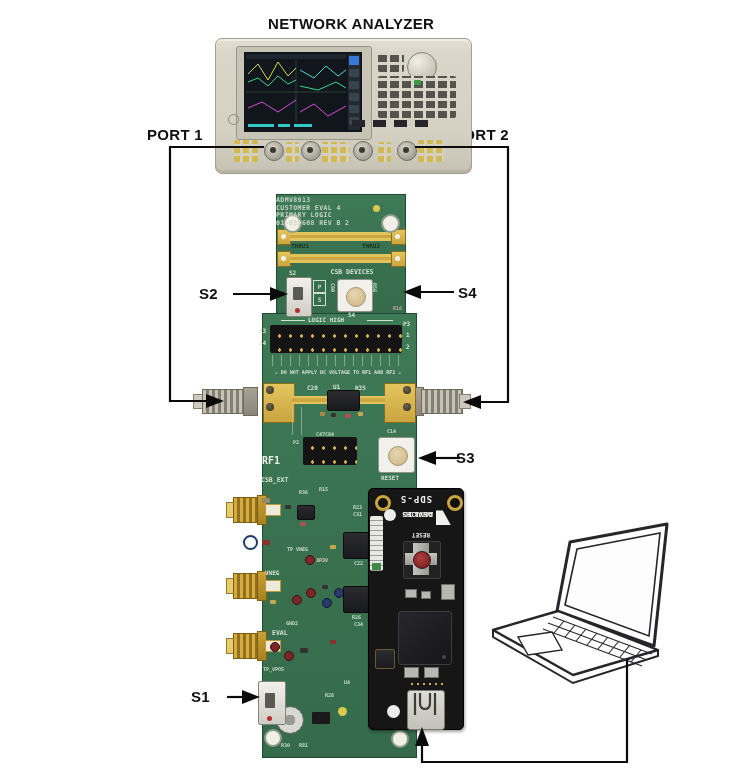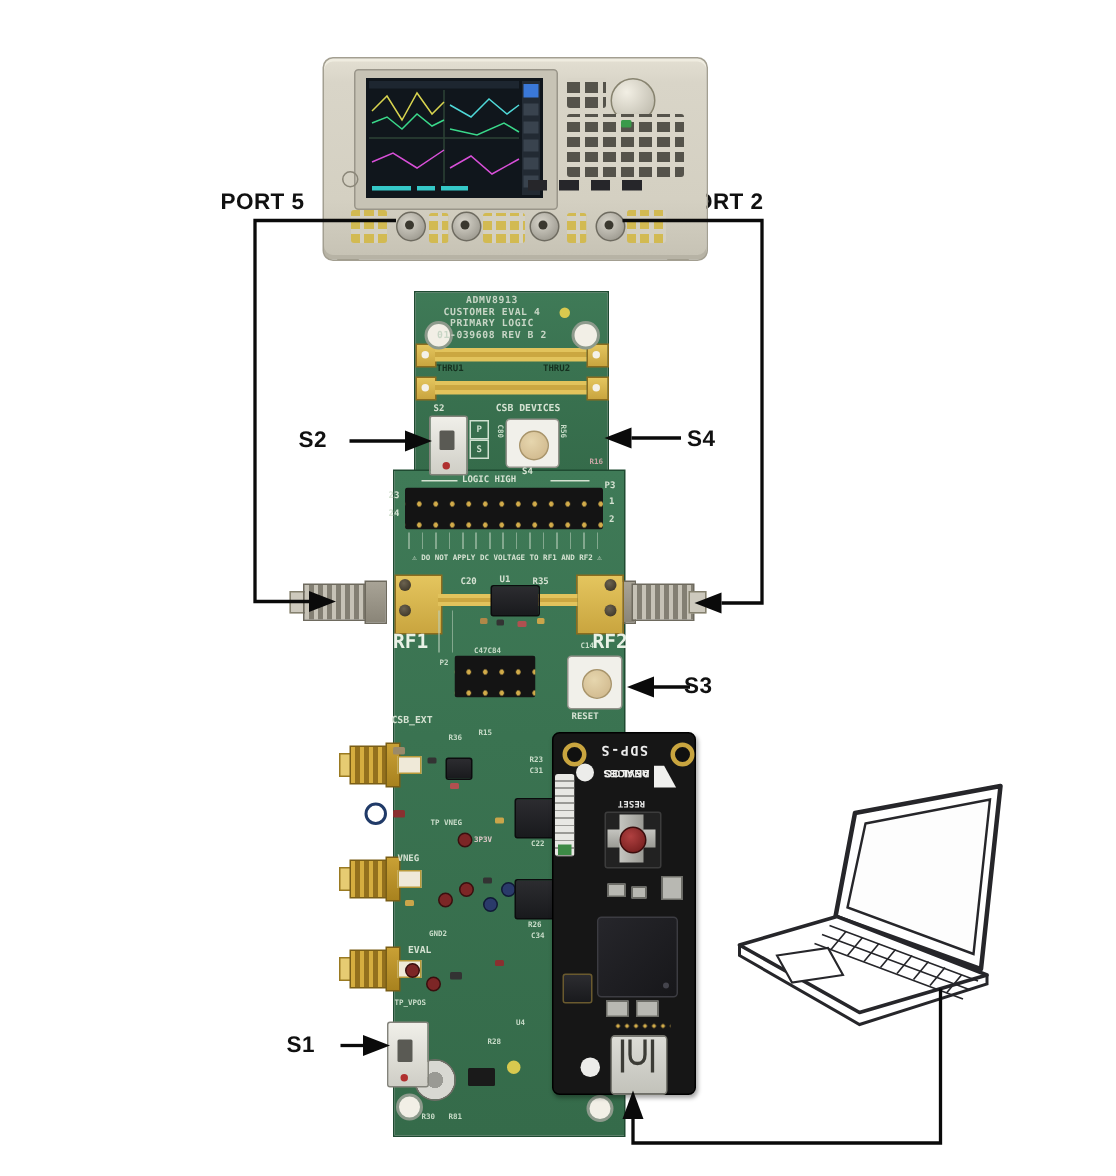--- a/index.html
+++ b/index.html
@@ -38,21 +38,21 @@
     background-image:repeating-linear-gradient(0deg,transparent 0 6px,#d4d0c2 6px 9px),
                      repeating-linear-gradient(90deg,transparent 0 6px,#d4d0c2 6px 9px);}
   .na-foot{position:absolute;width:16px;height:8px;background:#6b6858;z-index:9;border-radius:0 0 3px 3px;}
 
   
   .board{position:absolute;background:linear-gradient(180deg,#3f7a57 0,#3a7351 40%,#356b4a 100%);
          border:1px solid #1f4a31;z-index:20;}
   .silk{position:absolute;z-index:24;font:bold 6px "DejaVu Sans Mono",monospace;color:#d5e2d2;
         white-space:nowrap;}
   .silk.dark{color:#15301f;}
-  .silk.b7{font-size:13px;color:#e9f1e6;}
+  .silk.b7{font-size:10px;color:#e9f1e6;margin-top:34px;}
   .ms{position:absolute;z-index:24;font:bold 5px "DejaVu Sans Mono",monospace;color:#c9dcc9;white-space:nowrap;}
   .vert{writing-mode:vertical-rl;}
   .hole{position:absolute;border-radius:50%;background:#f2efe6;border:2px solid #8d9a8c;z-index:23;}
   .gold-pad{position:absolute;background:linear-gradient(180deg,#e4c55e,#c9a53f);z-index:22;border:1px solid #8a6c1f;}
   .gold-bar{position:absolute;background:linear-gradient(180deg,#e2c35c 0 30%,#cba741 30% 70%,#e2c35c 70% 100%);z-index:22;}
   .pad-dot{position:absolute;width:5px;height:5px;border-radius:50%;background:#f4f1e8;z-index:23;}
   .yellow-dot{position:absolute;width:7px;height:7px;border-radius:50%;background:#d8c94f;z-index:23;}
   .slide-sw{position:absolute;width:24px;height:38px;background:linear-gradient(180deg,#f0efe9,#cfcec6);
             border:1px solid #83837b;border-radius:2px;z-index:24;}
   .slide-sw .slot{position:absolute;left:6px;top:9px;width:10px;height:13px;background:#5a5a54;border-radius:1px;}
@@ -122,20 +122,21 @@
        border:1px solid #77776f;border-radius:3px;}
 
   
   .overlay{position:absolute;left:0;top:0;z-index:50;pointer-events:none;}
 </style>
 </head>
 <body>
 
 <div class="stage">
 
+  <div class="big-label" style="left:268px;top:15px;">NETWORK ANALYZER</div>
 
   <div class="na-foot" style="left:224px;top:166px;"></div>
   <div class="na-foot" style="left:444px;top:166px;"></div>
   <div class="na-body"></div>
   <div class="na-bezel"></div>
 
   <svg class="na-screen" viewBox="0 0 118 80">
     <rect x="0" y="0" width="118" height="80" fill="#10161c"></rect>
     <rect x="2" y="2" width="100" height="5" fill="#1d2630"></rect>
     <line x1="52" y1="8" x2="52" y2="70" stroke="#2c4336" stroke-width="1"></line>
@@ -168,31 +169,31 @@
   <div class="na-gold" style="left:234px;top:140px;width:24px;height:22px;"></div>
   <div class="na-gold" style="left:286px;top:142px;width:13px;height:20px;"></div>
   <div class="na-gold" style="left:322px;top:142px;width:28px;height:20px;"></div>
   <div class="na-gold" style="left:378px;top:142px;width:13px;height:20px;"></div>
   <div class="na-gold" style="left:418px;top:140px;width:26px;height:22px;"></div>
   <div class="na-conn" style="left:264px;top:141px;"></div>
   <div class="na-conn" style="left:301px;top:141px;"></div>
   <div class="na-conn" style="left:353px;top:141px;"></div>
   <div class="na-conn" style="left:397px;top:141px;"></div>
 
-  <div class="big-label" style="left:147px;top:126px;">PORT 5</div>
+  <div class="big-label" style="left:147px;top:126px;">PORT 1</div>
   <div class="big-label" style="left:453px;top:126px;">PORT 2</div>
 
   <div class="board" style="left:276px;top:194px;width:128px;height:120px;"></div>
   <div class="board" style="left:262px;top:313px;width:153px;height:443px;"></div>
 
   <div class="hole" style="left:283px;top:214px;width:15px;height:15px;"></div>
   <div class="hole" style="left:381px;top:214px;width:15px;height:15px;"></div>
   <div class="yellow-dot" style="left:373px;top:205px;"></div>
 
-  <div class="abs" style="left:276px;top:197px;width:104px;text-align:center;z-index:24;
+  <div class="abs" style="left:276px;top:197px;width:104px;z-index:24;
        font:bold 6.5px 'DejaVu Sans Mono',monospace;line-height:7.6px;color:#c8d6c6;letter-spacing:.4px;">
     <span style="display:block;">ADMV8913</span>
     <span style="display:block;">CUSTOMER EVAL 4</span>
     <span style="display:block;">PRIMARY LOGIC</span>
     <span style="display:block;">01-039608 REV B 2</span>
   </div>
 
   <div class="gold-pad" style="left:277px;top:229px;width:12px;height:14px;"></div>
   <div class="gold-pad" style="left:391px;top:229px;width:13px;height:14px;"></div>
   <div class="gold-bar" style="left:290px;top:232px;width:101px;height:9px;"></div>

